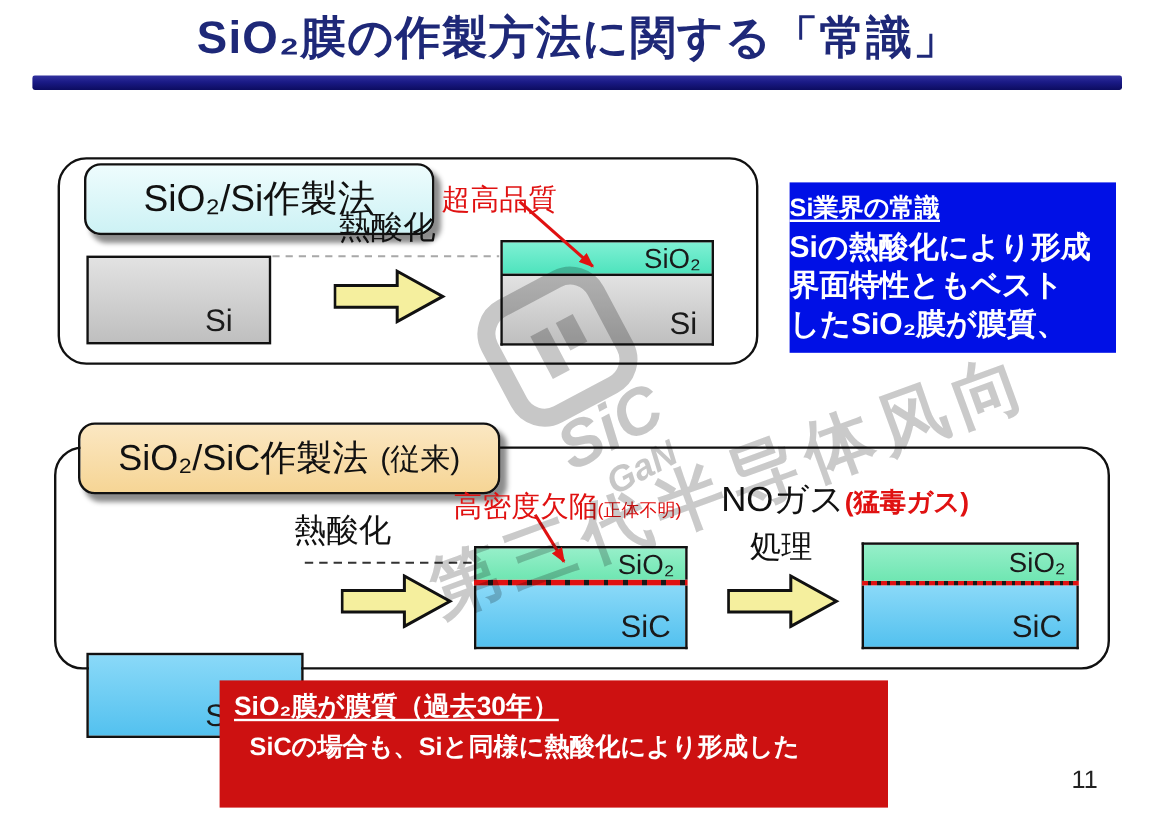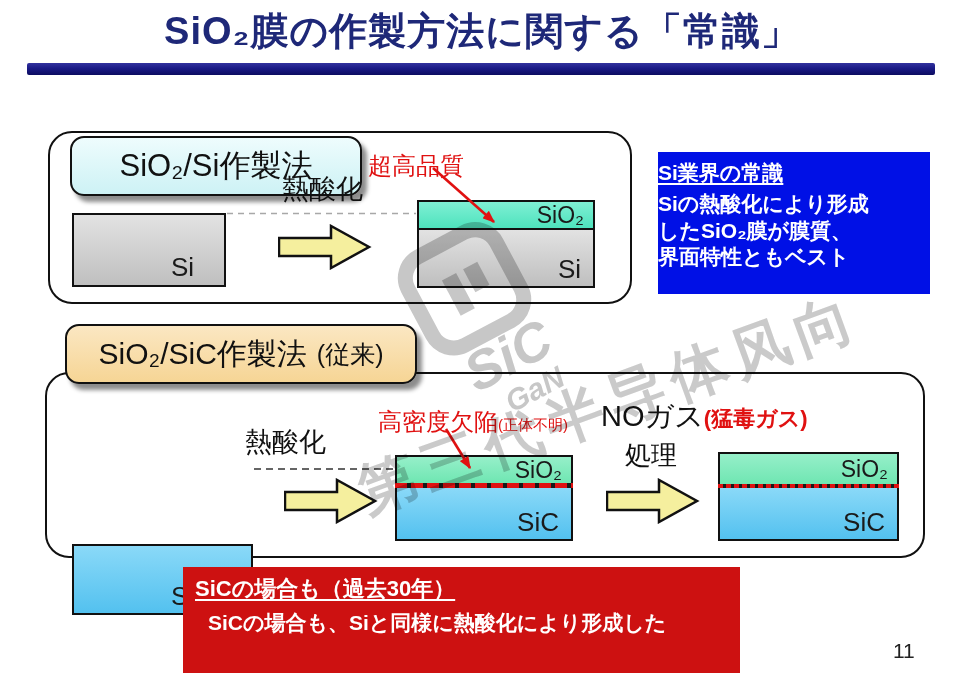--- a/index.html
+++ b/index.html
@@ -37,21 +37,21 @@
     background:repeating-linear-gradient(90deg,#e01111 0 5px,#181818 5px 8px); }
 
   .cjk-label { color:#111; }
   .red-note { color:#e01111; }
 
   
   .blue-note { left:658px; top:152px; width:272px; height:142px;
     background:#0010e6; color:#fff; padding:7px 0; font-weight:bold; }
   .blue-note .note-title { font-size:21px; text-decoration:underline;
     text-underline-offset:3px; margin-bottom:4px; }
-  .blue-note .note-line { font-size:21px; line-height:1.27; }
+  .blue-note .note-line { font-size:25px; line-height:1.27; }
 
   
   .red-banner { left:183px; top:567px; width:557px; height:106px;
     background:#cd1111; color:#fff; padding:7px 12px; font-weight:bold; }
   .red-banner .banner-title { font-size:22px; text-decoration:underline;
     text-underline-offset:3px; margin-bottom:5px; }
   .red-banner .banner-line { font-size:21px; line-height:1.32; padding-left:13px; }
 
   .page-number { left:893px; top:639px; font-size:21px; color:#222; }
 
@@ -95,27 +95,27 @@
       <span class="layer-label" style="right:9px; top:0px; font-size:23px;">SiO₂</span>
     </div>
     <div class="block si-fill layer" style="width:178px; height:58px; border-top:none;">
       <span class="layer-label" style="right:12px; bottom:1px; font-size:26px;">Si</span>
     </div>
   </div>
 
   <div class="abs blue-note">
     <div class="note-title">Si業界の常識</div>
     <div class="note-line">Siの熱酸化により形成</div>
+    <div class="note-line">界面特性ともベスト</div>
     <div class="note-line">したSiO₂膜が膜質、</div>
-    <div class="note-line">界面特性ともベスト</div>
   </div>
 
   <div class="abs panel" style="left:45px; top:372px; width:880px; height:186px;"></div>
 
-  <div class="abs chip chip-tan" style="left:65px; top:324px; width:352px; height:60px;text-align:center;">
+  <div class="abs chip chip-tan" style="left:65px; top:352px; width:352px; height:60px;text-align:center;">
     <span>SiO₂/SiC作製法</span>
     <span class="chip-suffix">(従来)</span>
   </div>
 
   <div class="abs cjk-label" style="left:245px; top:424px; font-size:27px;">熱酸化</div>
 
   <div class="abs" style="left:378px; top:406px; white-space:nowrap;">
     <span class="red-note" style="font-size:24px;">高密度欠陥</span><span class="red-note" style="font-size:15px;">(正体不明)</span>
   </div>
 
@@ -151,21 +151,21 @@
     <div class="block mint-fill layer" style="width:181px; height:32px; border-bottom:none;">
       <span class="layer-label" style="right:9px; top:2px; font-size:23px;">SiO₂</span>
     </div>
     <div class="iface-dot" style="width:181px;"></div>
     <div class="block sic-fill layer" style="width:181px; height:53px; border-top:none;">
       <span class="layer-label" style="right:12px; bottom:1px; font-size:26px;">SiC</span>
     </div>
   </div>
 
   <div class="abs red-banner">
-    <div class="banner-title">SiCの場合も（過去30年）</div>
+    <div class="banner-title">SiO₂膜が膜質（過去30年）</div>
     <div class="banner-line">SiCの場合も、Siと同様に熱酸化により形成した</div>
   </div>
 
   <div class="abs page-number">11</div>
 
   <svg class="abs" style="left:0; top:0; pointer-events:none;" width="964" height="682" viewBox="0 0 964 682">
     <defs>
       <marker id="redhead" viewBox="0 0 10 8" markerWidth="13" markerHeight="10" refX="9" refY="4" orient="auto" markerUnits="userSpaceOnUse">
         <path d="M0,0 L10,4 L0,8 z" fill="#e01111"></path>
       </marker>

